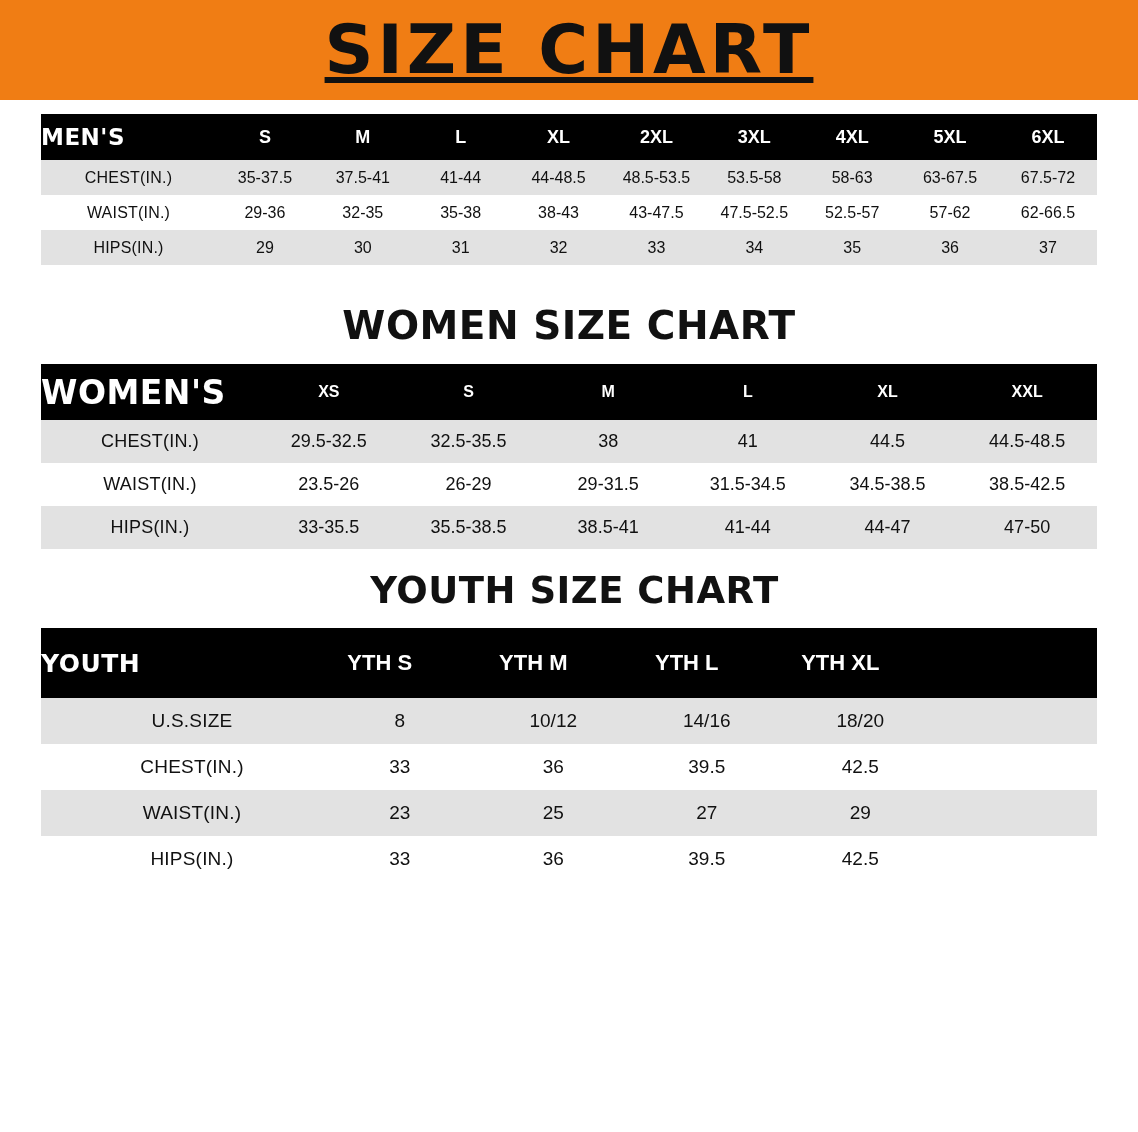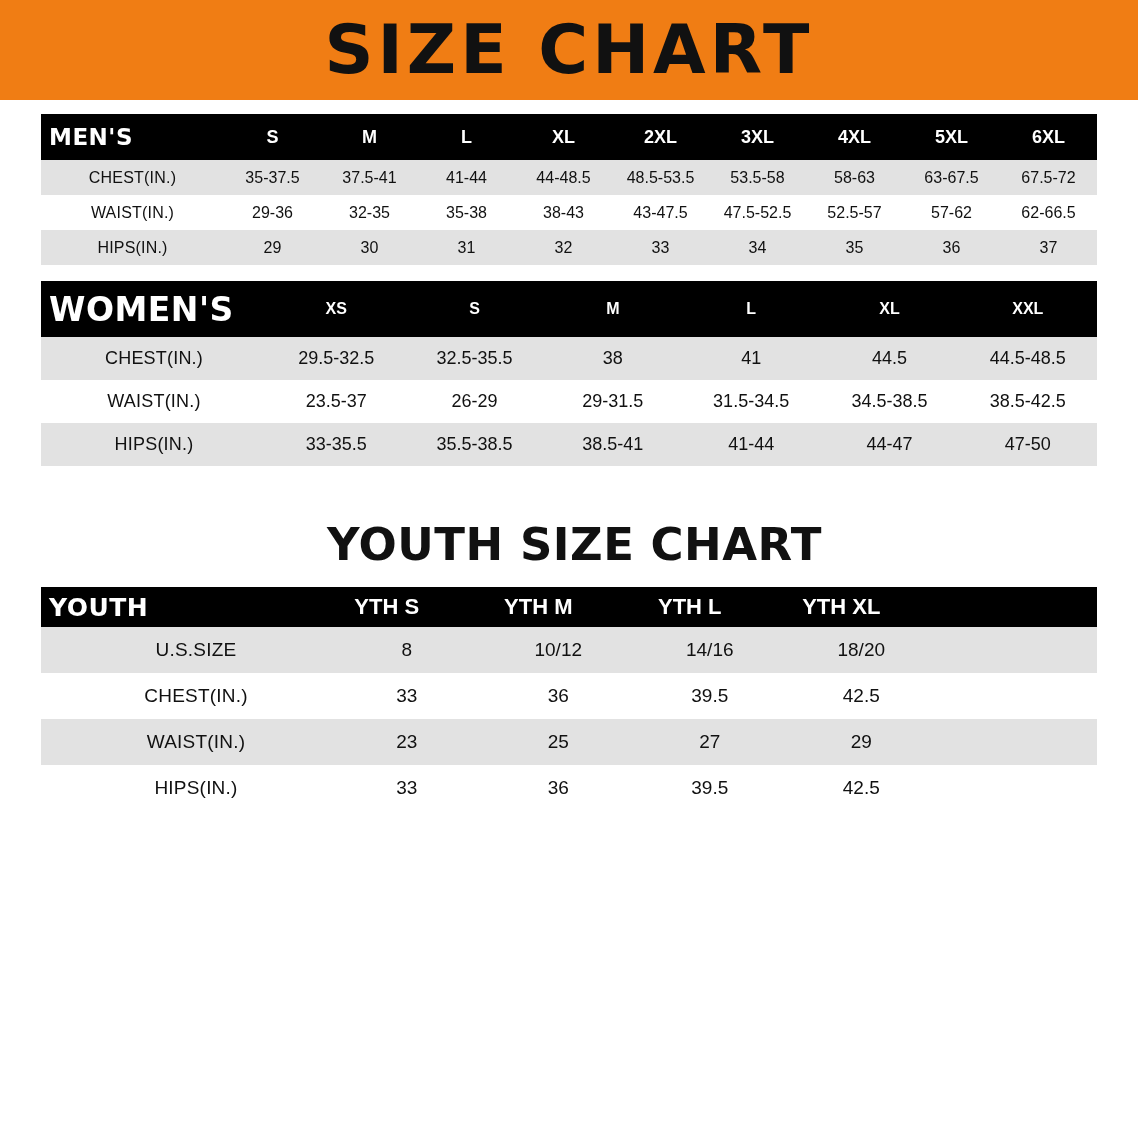--- a/index.html
+++ b/index.html
@@ -30,34 +30,35 @@
     justify-content: center;
   }
   .banner-title {
     font-family: "DejaVu Sans", sans-serif;
     font-weight: 700;
     font-size: 68px;
     letter-spacing: 4px;
     color: #111111;
     line-height: 1;
     white-space: nowrap;
+    text-decoration: underline;
   }
 
   
   .section-title {
     text-align: center;
     font-family: "DejaVu Sans", sans-serif;
     font-weight: 700;
     font-size: 37px;
     letter-spacing: 0.5px;
     color: #111111;
   }
   .section-title.man { margin-top: 22px; }
   .section-title.women { margin-top: 38px; font-size: 39px; }
-  .section-title.youth { margin-top: 52px; font-size: 45px; padding-left: 11px; }
+  .section-title.youth { margin-top: 20px; font-size: 37px; padding-left: 11px; }
 
   
   .table-wrap {
     margin: 0 auto;
     width: 1056px;
   }
   table.size-table {
     width: 100%;
     border-collapse: collapse;
     table-layout: fixed;
@@ -75,21 +76,21 @@
   table.size-table thead tr {
     background: #000000;
   }
   table.size-table thead th {
     color: #ffffff;
     font-weight: 700;
     height: 44px;
   }
   table.size-table thead th.rowlabel {
     text-align: left;
-    padding-left: 8px;
+    padding-left: 0;
     font-family: "DejaVu Sans", sans-serif;
     font-size: 22px;
     letter-spacing: 0.5px;
   }
   table.size-table tbody td {
     height: 35px;
   }
   table.size-table tbody td.rowlabel {
     text-align: center;
     font-size: 17px;
@@ -105,21 +106,21 @@
   #man-table tbody td { height: 35px; font-size: 16px; }
 
   
   #women-table { margin-top: 16px; }
   #women-table thead th { height: 56px; font-size: 16px; }
   #women-table thead th.rowlabel { font-size: 33px; }
   #women-table tbody td { height: 43px; font-size: 18px; }
 
   
   #youth-table { margin-top: 16px; }
-  #youth-table thead th { height: 40px; font-size: 22px; }
+  #youth-table thead th { height: 70px; font-size: 22px; }
   #youth-table thead th.rowlabel { font-size: 25px; }
   #youth-table tbody td { height: 46px; font-size: 19px; padding-left: 40px; }
 
   
   .note {
     margin: 26px auto 0 auto;
     width: 1060px;
     text-align: center;
     color: #b01b12;
     font-family: "DejaVu Sans", sans-serif;
@@ -187,20 +188,21 @@
           <td>33</td>
           <td>34</td>
           <td>35</td>
           <td>36</td>
           <td>37</td>
         </tr>
       </tbody>
     </table>
   </div>
 
+  <div class="section-title women">WOMEN SIZE CHART</div>
   <div class="table-wrap">
     <table class="size-table" id="women-table">
       <thead>
         <tr>
           <th class="rowlabel" style="width:218px">WOMEN'S</th>
           <th>XS</th>
           <th>S</th>
           <th>M</th>
           <th>L</th>
           <th>XL</th>
@@ -212,21 +214,21 @@
           <td class="rowlabel">CHEST(IN.)</td>
           <td>29.5-32.5</td>
           <td>32.5-35.5</td>
           <td>38</td>
           <td>41</td>
           <td>44.5</td>
           <td>44.5-48.5</td>
         </tr>
         <tr class="plain">
           <td class="rowlabel">WAIST(IN.)</td>
-          <td>23.5-37</td>
+          <td>23.5-26</td>
           <td>26-29</td>
           <td>29-31.5</td>
           <td>31.5-34.5</td>
           <td>34.5-38.5</td>
           <td>38.5-42.5</td>
         </tr>
         <tr class="shade">
           <td class="rowlabel">HIPS(IN.)</td>
           <td>33-35.5</td>
           <td>35.5-38.5</td>

